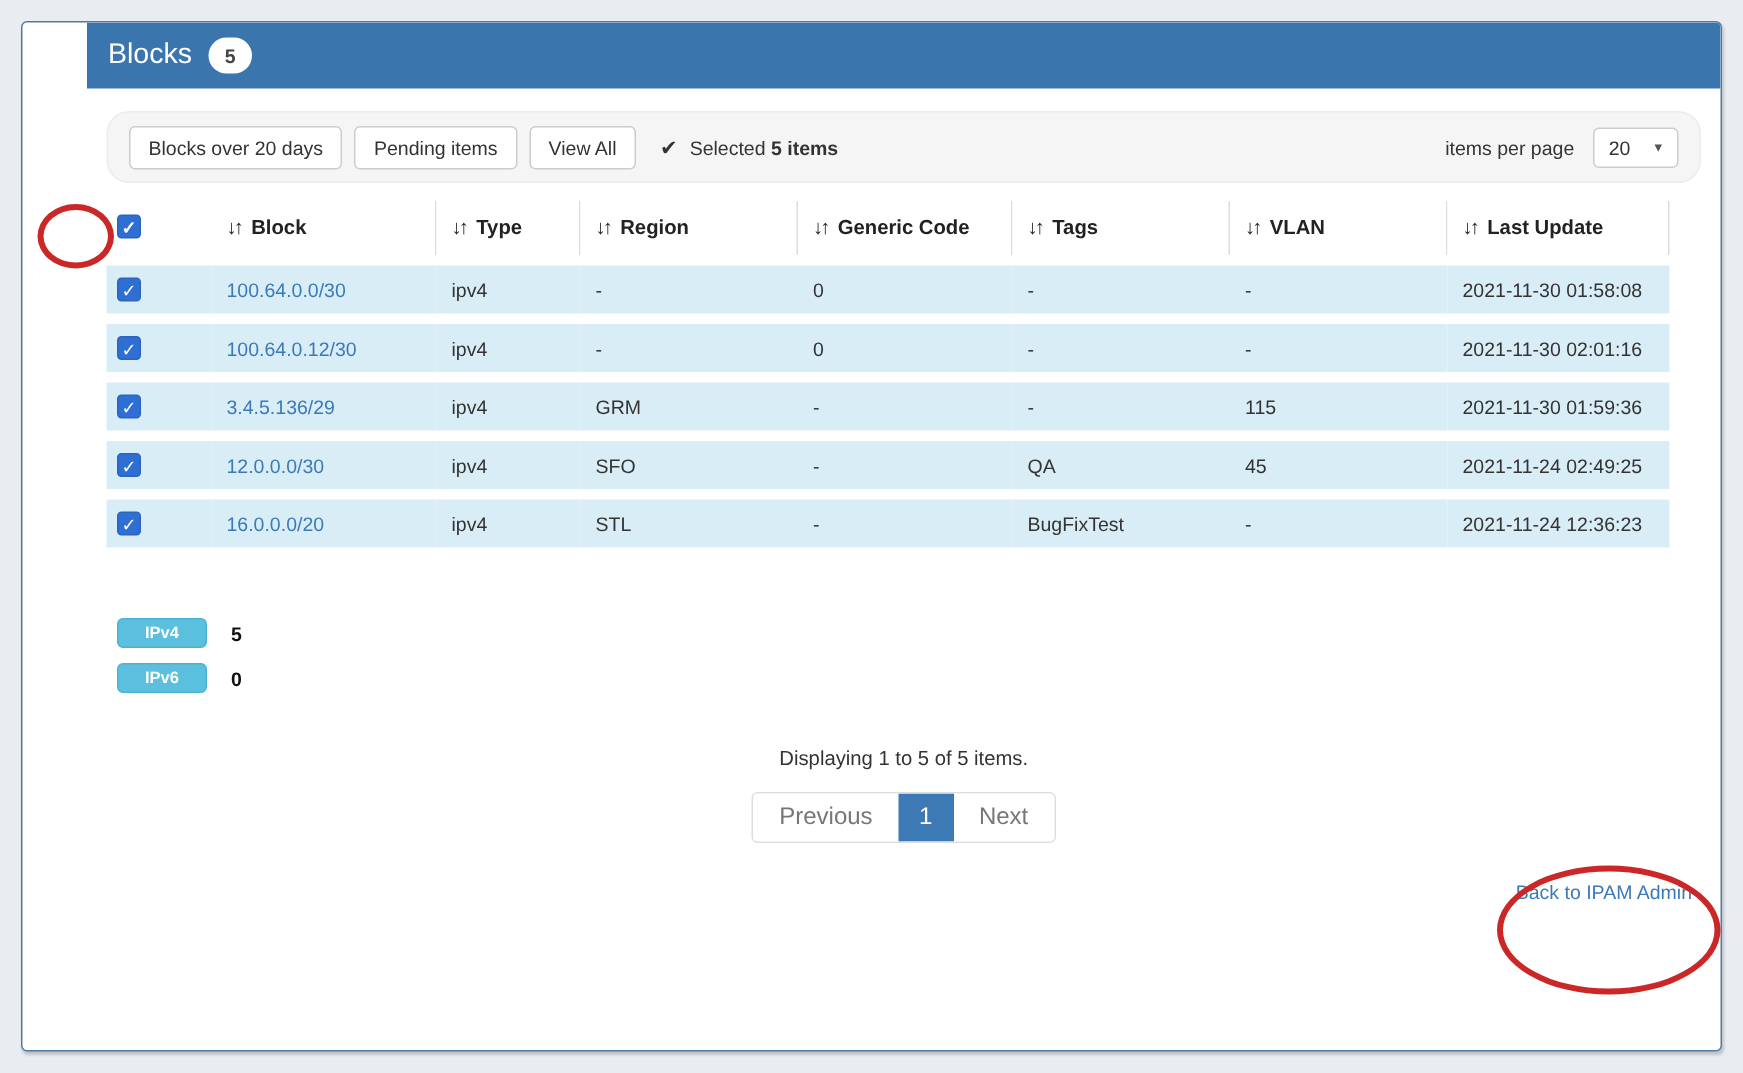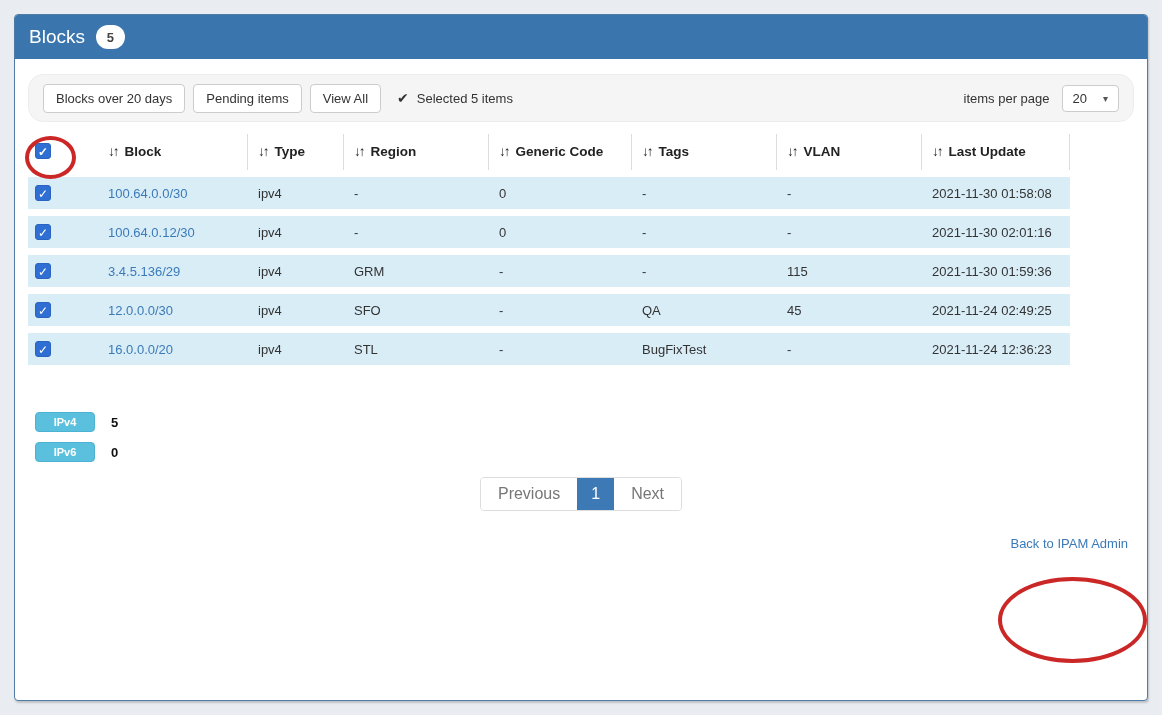--- a/index.html
+++ b/index.html
@@ -5,21 +5,21 @@
   * { margin:0; padding:0; box-sizing:border-box; }
   html,body { background:#dfe4ea; }
   .page {
     position:relative; width:1162px; height:715px; margin:0 auto;
     background:#e9edf2; overflow:hidden;
     font-family:"Liberation Sans", sans-serif; color:#333;
   }
   .panel {
     position:absolute; left:14px; top:14px; width:1134px; height:687px;
     background:#fff; border:1px solid #4f7ca5; border-radius:4px;
-    box-shadow:1px 2px 2px rgba(0,0,0,.18); overflow:hidden;
+    box-shadow:1px 2px 2px rgba(0,0,0,.18); overflow:hidden;padding-left:43px;
   }
   .panel-header {
     background:#3a76ad; height:44px; display:flex; align-items:center;
     padding:0 14px; gap:11px;
   }
   .panel-title { color:#fff; font-size:19px; }
   .count-badge {
     background:#fff; color:#444; min-width:29px; height:24px; border-radius:14px;
     display:flex; align-items:center; justify-content:center;
     font-size:13px; font-weight:bold; padding:0 8px;
@@ -30,21 +30,21 @@
     height:48px; display:flex; align-items:center; padding:0 14px; gap:8px;
     font-size:13px;
   }
   .btn {
     background:#fff; border:1px solid #ccc; border-radius:4px;
     padding:6px 12px; font-size:13px; color:#333; cursor:pointer;
     font-family:"Liberation Sans", sans-serif;
   }
   .sel-check { margin-left:8px; font-size:14px; color:#333; }
   .sel-text { color:#333; }
-  .sel-bold { font-weight:normal; }
+  .sel-bold { font-weight:bold; }
   .toolbar-spacer { flex:1; }
   .ipp-label { color:#333; margin-right:4px; }
   .ipp-select {
     background:#fff; border:1px solid #ccc; border-radius:4px;
     padding:5px 10px; display:flex; align-items:center; gap:16px;
     font-size:13px; cursor:pointer;
   }
   .caret { font-size:10px; color:#555; }
 
   table.blocks { border-collapse:separate; border-spacing:0 7px; table-layout:fixed;
@@ -221,20 +221,21 @@
         <div class="summary-row">
           <span class="pill">IPv4</span>
           <span class="summary-count">5</span>
         </div>
         <div class="summary-row">
           <span class="pill">IPv6</span>
           <span class="summary-count">0</span>
         </div>
       </div>
 
+      <div class="status-line">Displaying 1 to 5 of 5 items.</div>
 
       <div class="pager-wrap">
         <div class="pager">
           <div class="page-btn">Previous</div>
           <div class="page-btn current">1</div>
           <div class="page-btn">Next</div>
         </div>
       </div>
 
       <div class="footer-actions">

